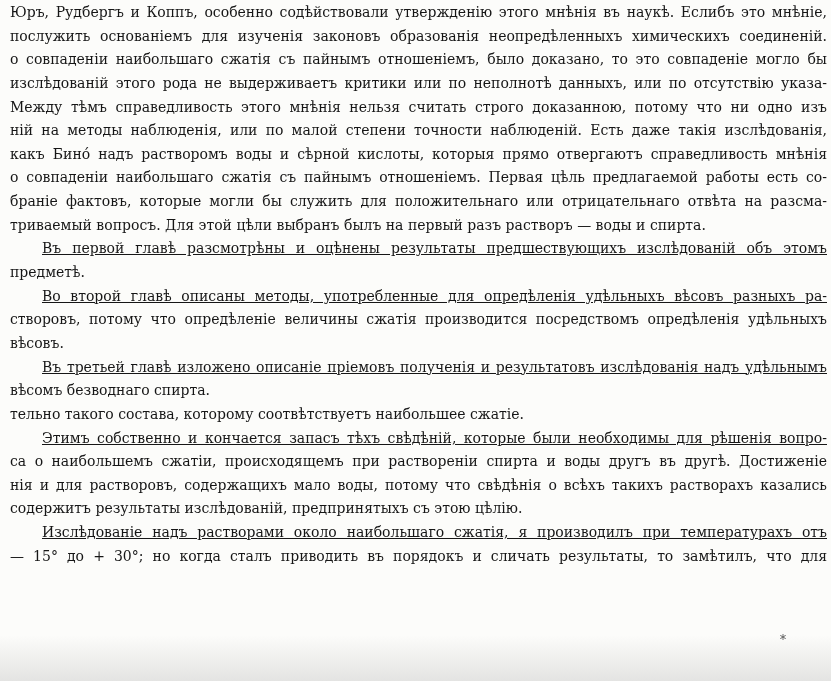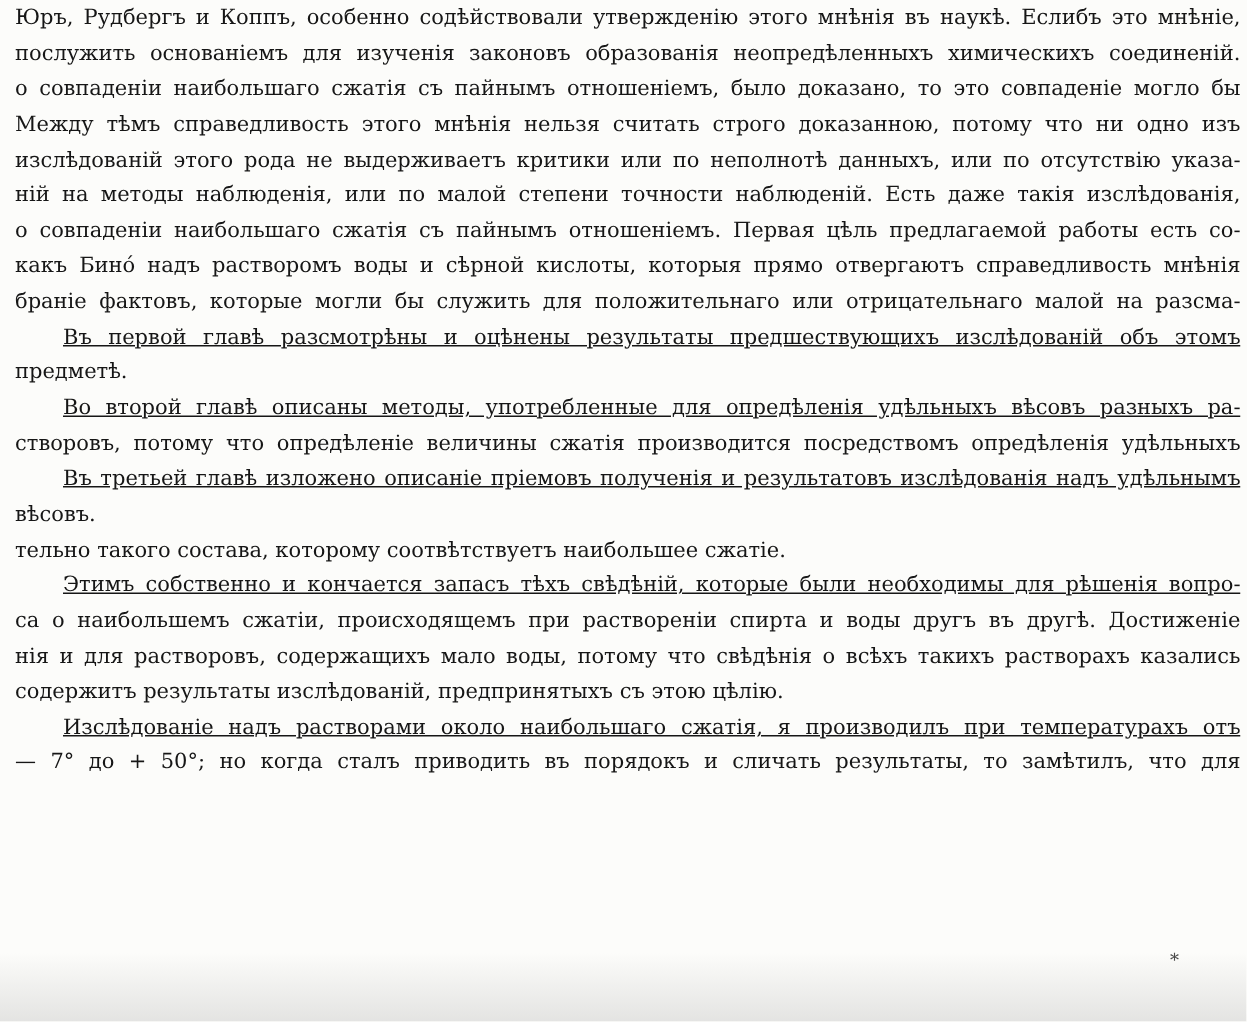--- a/index.html
+++ b/index.html
@@ -60,34 +60,36 @@
   }
 </style>
 </head>
 <body style="background: rgb(252, 252, 250);">
 
 <div class="page" style="color: rgb(22, 22, 22); background: rgb(252, 252, 250);">
   <div class="text-block" id="text-block">
       <div class="line">Юръ, Рудбергъ и Коппъ, особенно содѣйствовали утвержденію этого мнѣнія въ наукѣ. Еслибъ это мнѣніе,</div>
       <div class="line">послужить основаніемъ для изученія законовъ образованія неопредѣленныхъ химическихъ соединеній.</div>
       <div class="line">о совпаденіи наибольшаго сжатія съ пайнымъ отношеніемъ, было доказано, то это совпаденіе могло бы</div>
+      <div class="line">изслѣдованій этого рода не выдерживаетъ критики или по неполнотѣ данныхъ, или по отсутствію указа-</div>
       <div class="line">Между тѣмъ справедливость этого мнѣнія нельзя считать строго доказанною, потому что ни одно изъ</div>
-      <div class="line">изслѣдованій этого рода не выдерживаетъ критики или по неполнотѣ данныхъ, или по отсутствію указа-</div>
       <div class="line">ній на методы наблюденія, или по малой степени точности наблюденій. Есть даже такія изслѣдованія,</div>
+      <div class="line">какъ Бино́ надъ растворомъ воды и сѣрной кислоты, которыя прямо отвергаютъ справедливость мнѣнія</div>
       <div class="line">о совпаденіи наибольшаго сжатія съ пайнымъ отношеніемъ. Первая цѣль предлагаемой работы есть со-</div>
-      <div class="line">какъ Бино́ надъ растворомъ воды и сѣрной кислоты, которыя прямо отвергаютъ справедливость мнѣнія</div>
-      <div class="line">браніе фактовъ, которые могли бы служить для положительнаго или отрицательнаго малой на разсма-</div>
+      <div class="line">браніе фактовъ, которые могли бы служить для положительнаго или отрицательнаго отвѣта на разсма-</div>
+      <div class="line last">триваемый вопросъ. Для этой цѣли выбранъ былъ на первый разъ растворъ — воды и спирта.</div>
       <div class="line indent">Въ первой главѣ разсмотрѣны и оцѣнены результаты предшествующихъ изслѣдованій объ этомъ</div>
       <div class="line last">предметѣ.</div>
       <div class="line indent">Во второй главѣ описаны методы, употребленные для опредѣленія удѣльныхъ вѣсовъ разныхъ ра-</div>
       <div class="line">створовъ, потому что опредѣленіе величины сжатія производится посредствомъ опредѣленія удѣльныхъ</div>
+      <div class="line last">вѣсовъ.</div>
       <div class="line indent">Въ третьей главѣ изложено описаніе пріемовъ полученія и результатовъ изслѣдованія надъ удѣльнымъ</div>
-      <div class="line last">вѣсовъ.</div>
+      <div class="line last">вѣсомъ безводнаго спирта.</div>
       <div class="line last">тельно такого состава, которому соотвѣтствуетъ наибольшее сжатіе.</div>
       <div class="line indent">Этимъ собственно и кончается запасъ тѣхъ свѣдѣній, которые были необходимы для рѣшенія вопро-</div>
       <div class="line">са о наибольшемъ сжатіи, происходящемъ при раствореніи спирта и воды другъ въ другѣ. Достиженіе</div>
       <div class="line">нія и для растворовъ, содержащихъ мало воды, потому что свѣдѣнія о всѣхъ такихъ растворахъ казались</div>
       <div class="line last">содержитъ результаты изслѣдованій, предпринятыхъ съ этою цѣлію.</div>
       <div class="line indent">Изслѣдованіе надъ растворами около наибольшаго сжатія, я производилъ при температурахъ отъ</div>
-      <div class="line">— 7° до + 50°; но когда сталъ приводить въ порядокъ и сличать результаты, то замѣтилъ, что для</div>
+      <div class="line">— 15° до + 30°; но когда сталъ приводить въ порядокъ и сличать результаты, то замѣтилъ, что для</div>
     </div>
   <span class="footnote-mark">*</span>
 </div>
 
 </body></html>

